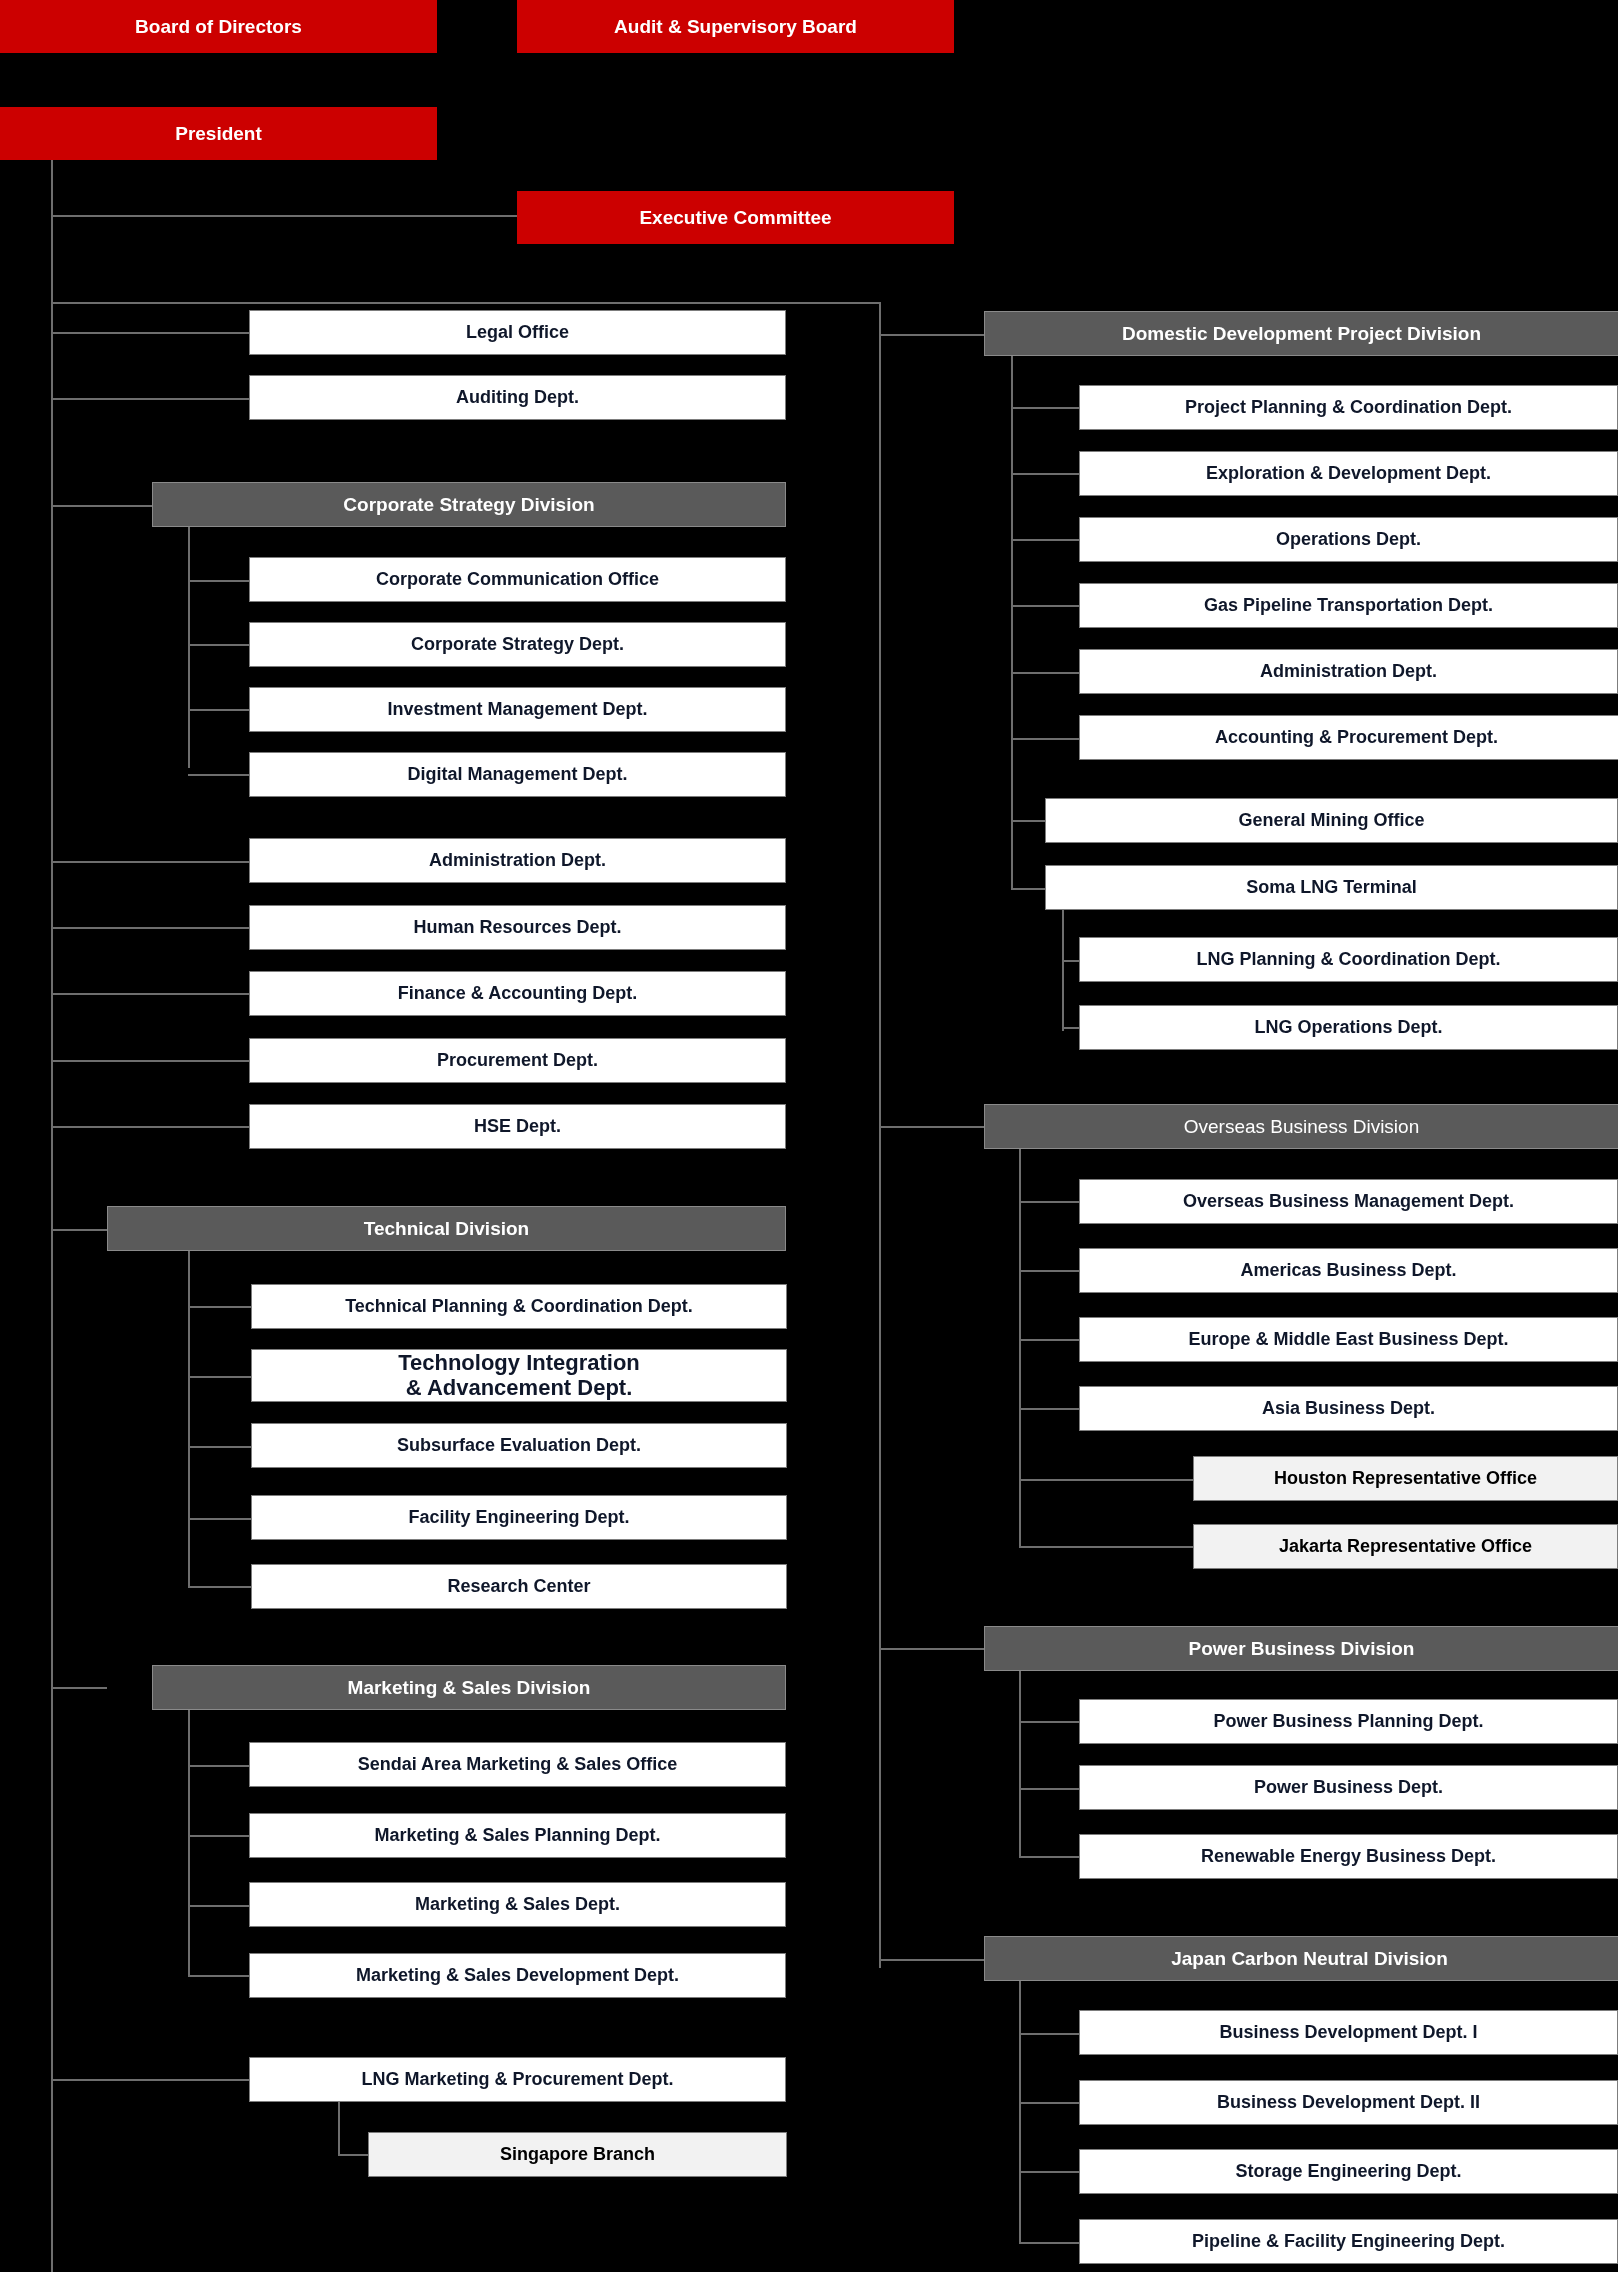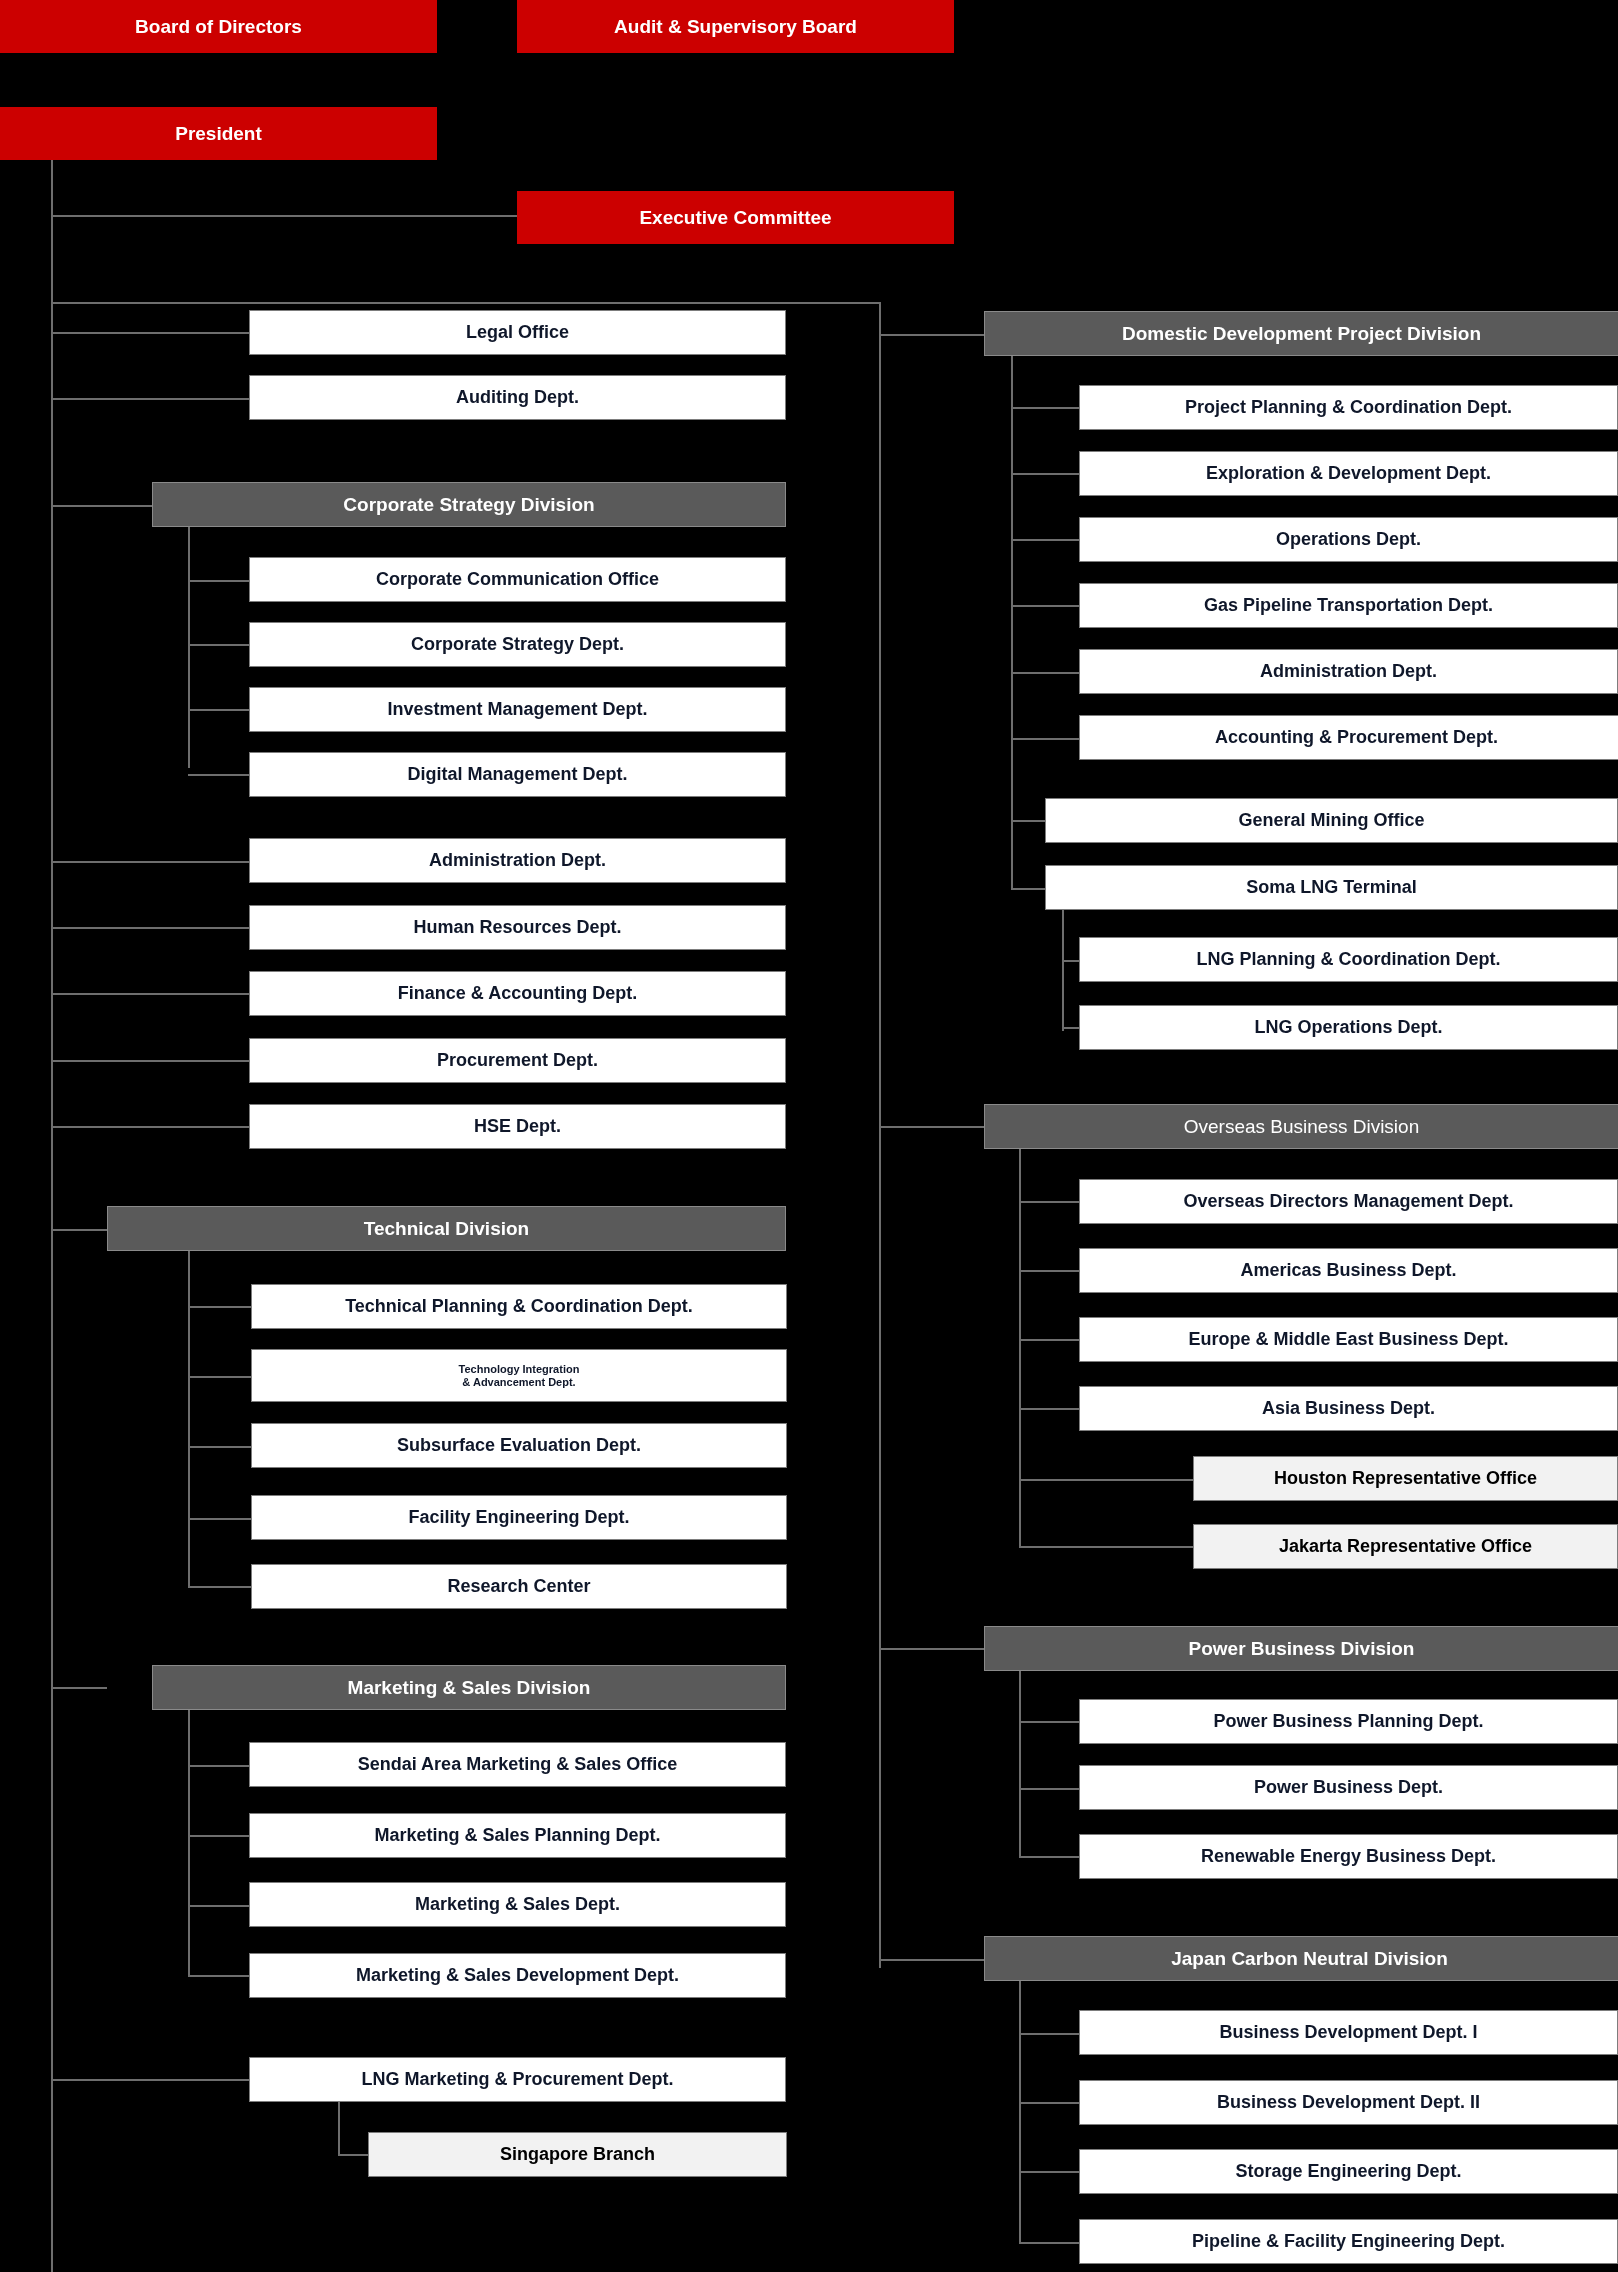--- a/index.html
+++ b/index.html
@@ -52,21 +52,21 @@
     border: 0.8px solid #7d7d7d;
   }
   
   .office {
     background: #F2F2F2;
     color: #000000;
     font-weight: bold;
     font-size: 18px;
     border: 0.8px solid #7d7d7d;
   }
-  .two-line { font-size: 11px; }
+  .two-line { font-size: 22px; }
   
   .vline {
     position: absolute;
     width: 1.5px;
     background: #6e6e6e;
   }
   .hline {
     position: absolute;
     height: 1.5px;
     background: #6e6e6e;
@@ -202,21 +202,21 @@
   <div class="node dept" style="left:1079px; top:517px; width:539px; height:45px;">Operations Dept.</div>
   <div class="node dept" style="left:1079px; top:583px; width:539px; height:45px;">Gas Pipeline Transportation Dept.</div>
   <div class="node dept" style="left:1079px; top:649px; width:539px; height:45px;">Administration Dept.</div>
   <div class="node dept" style="left:1079px; top:715px; width:555px; height:45px;">Accounting &amp; Procurement Dept.</div>
   <div class="node dept" style="left:1045px; top:798px; width:573px; height:45px;">General Mining Office</div>
   <div class="node dept" style="left:1045px; top:865px; width:573px; height:45px;">Soma LNG Terminal</div>
   <div class="node dept" style="left:1079px; top:937px; width:539px; height:45px;">LNG Planning &amp; Coordination Dept.</div>
   <div class="node dept" style="left:1079px; top:1005px; width:539px; height:45px;">LNG Operations Dept.</div>
 
   <div class="node division thin" style="left:984px; top:1104px; width:635px; height:45px;">Overseas Business Division</div>
-  <div class="node dept" style="left:1079px; top:1179px; width:539px; height:45px;">Overseas Directors Management Dept.</div>
+  <div class="node dept" style="left:1079px; top:1179px; width:539px; height:45px;">Overseas Business Management Dept.</div>
   <div class="node dept" style="left:1079px; top:1248px; width:539px; height:45px;">Americas Business Dept.</div>
   <div class="node dept" style="left:1079px; top:1317px; width:539px; height:45px;">Europe &amp; Middle East Business Dept.</div>
   <div class="node dept" style="left:1079px; top:1386px; width:539px; height:45px;">Asia Business Dept.</div>
   <div class="node office" style="left:1193px; top:1456px; width:425px; height:45px;">Houston Representative Office</div>
   <div class="node office" style="left:1193px; top:1524px; width:425px; height:45px;">Jakarta Representative Office</div>
 
   <div class="node division" style="left:984px; top:1626px; width:635px; height:45px;">Power Business Division</div>
   <div class="node dept" style="left:1079px; top:1699px; width:539px; height:45px;">Power Business Planning Dept.</div>
   <div class="node dept" style="left:1079px; top:1765px; width:539px; height:45px;">Power Business Dept.</div>
   <div class="node dept" style="left:1079px; top:1834px; width:539px; height:45px;">Renewable Energy Business Dept.</div>

